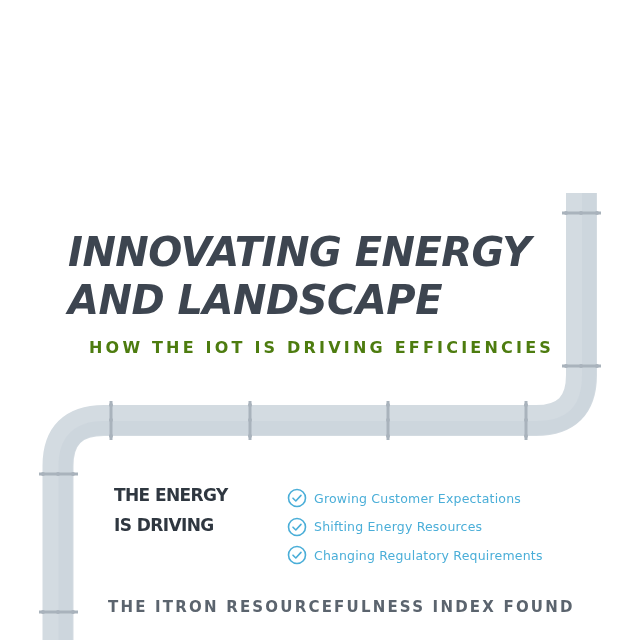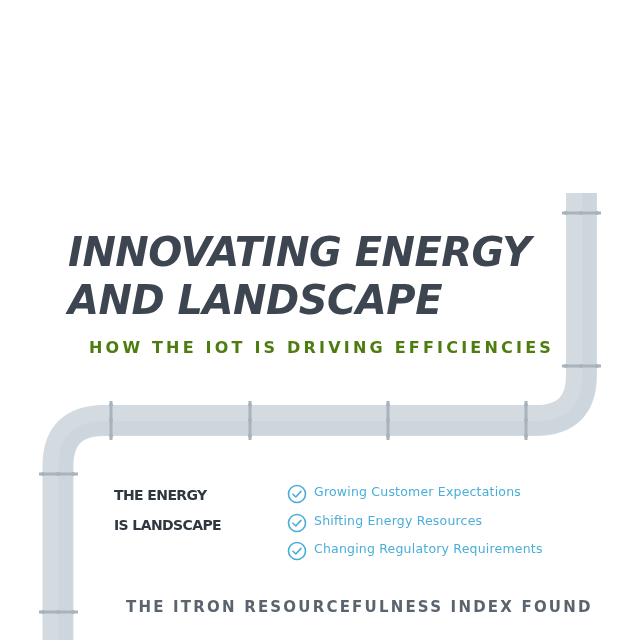--- a/index.html
+++ b/index.html
@@ -15,34 +15,34 @@
       letter-spacing: -0.5px; margin: 0;
     }
     .title span { display: block; white-space: nowrap; font-style: italic; }
     .subtitle {
       position: absolute; left: 69px; top: 338px;
       color: #4d7c0f; font-weight: bold; font-size: 16px;
       letter-spacing: 3.2px; white-space: nowrap; margin-left: 20px;
     }
     .landscape {
       position: absolute; left: 114px; top: 480px;
-      color: #2f3740; font-weight: bold; font-size: 14px; line-height: 30px;
+      color: #2f3740; font-weight: bold; font-size: 17px; line-height: 30px;
       letter-spacing: -0.6px;
     }
     .landscape span { display: block; white-space: nowrap; }
     .checklist {
       position: absolute; left: 287px; top: 484px; list-style: none; margin: 0; padding: 0;
     }
     .checklist li {
-      display: flex; align-items: flex-start; height: 28.5px;
+      display: flex; align-items: center; height: 28.5px;
       color: #4aaed8; font-size: 12.5px; white-space: nowrap; letter-spacing: 0.2px;
     }
     .checklist .chk { width: 20px; height: 20px; margin-right: 7px; flex: none; }
     .found {
-      position: absolute; left: 126px; top: 598px;
+      position: absolute; left: 108px; top: 598px;
       color: #5b646e; font-weight: bold; font-size: 15px;
       letter-spacing: 2.2px; white-space: nowrap;
     }
   </style>
 </head>
 <body>
 
 <svg class="pipes" width="640" height="640" viewBox="0 0 640 640">
 
   <path d="M581.5 193 V375 Q581.5 420.5 536 420.5 H104 Q58 420.5 58 466 V640" fill="none" stroke="#d3dbe1" stroke-width="31"></path>
@@ -88,21 +88,21 @@
 
 <h1 class="title">
   <span>INNOVATING ENERGY</span>
   <span>AND LANDSCAPE</span>
 </h1>
 
 <div class="subtitle">HOW THE IOT IS DRIVING EFFICIENCIES</div>
 
 <div class="landscape">
   <span>THE ENERGY</span>
-  <span>IS LANDSCAPE</span>
+  <span>IS DRIVING</span>
 </div>
 
 <ul class="checklist">
   <li>
     <svg class="chk" viewBox="0 0 20 20">
         <circle cx="10" cy="10" r="8.5" fill="none" stroke="#4aaed8" stroke-width="1.6"></circle>
         <path d="M6 10.2 L8.8 13 L14 7.4" fill="none" stroke="#4aaed8" stroke-width="1.6" stroke-linecap="round" stroke-linejoin="round"></path>
       </svg>
     <span>Growing Customer Expectations</span>
   </li>

